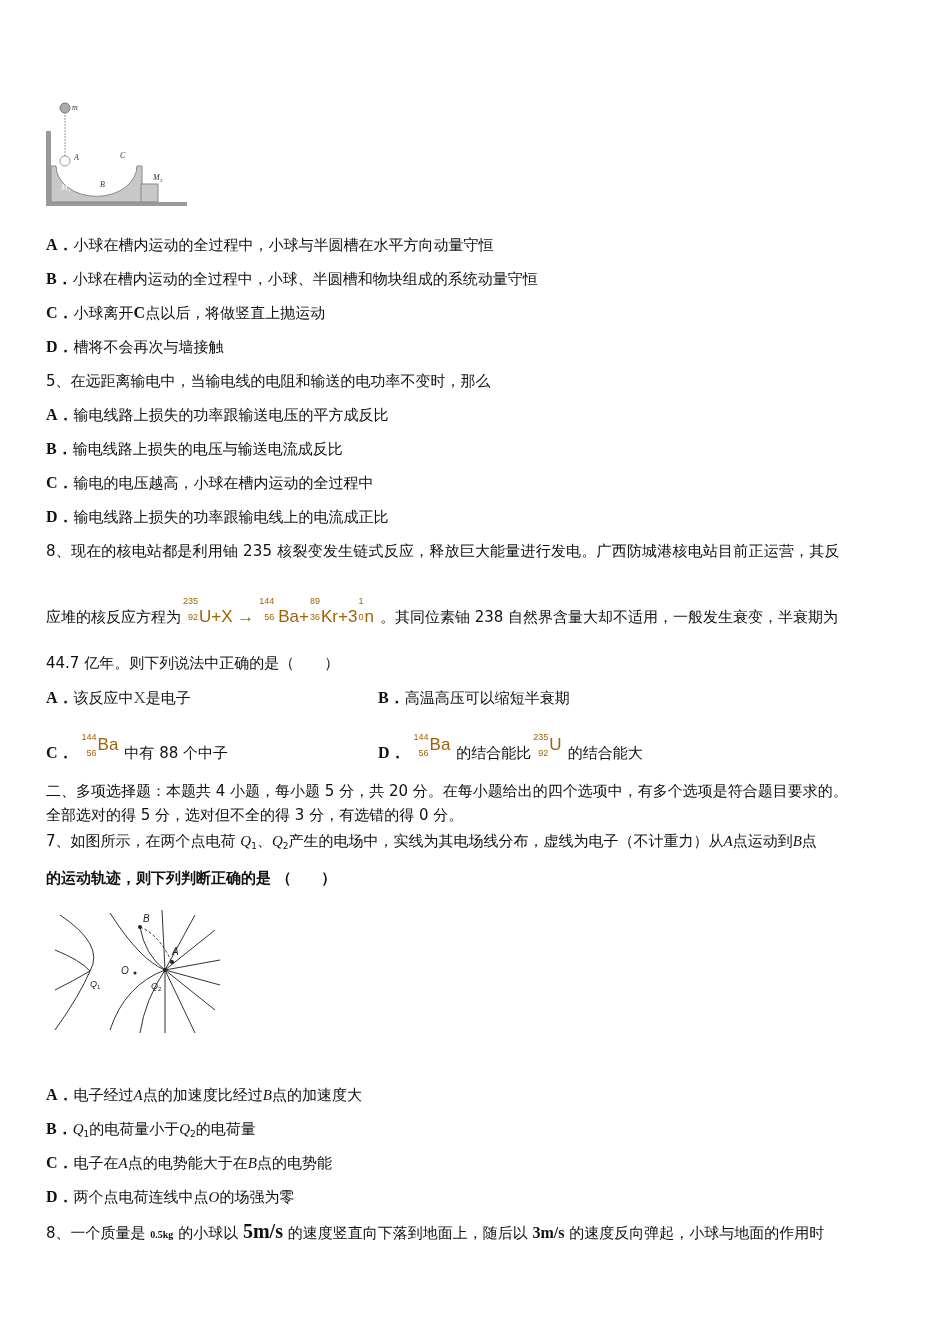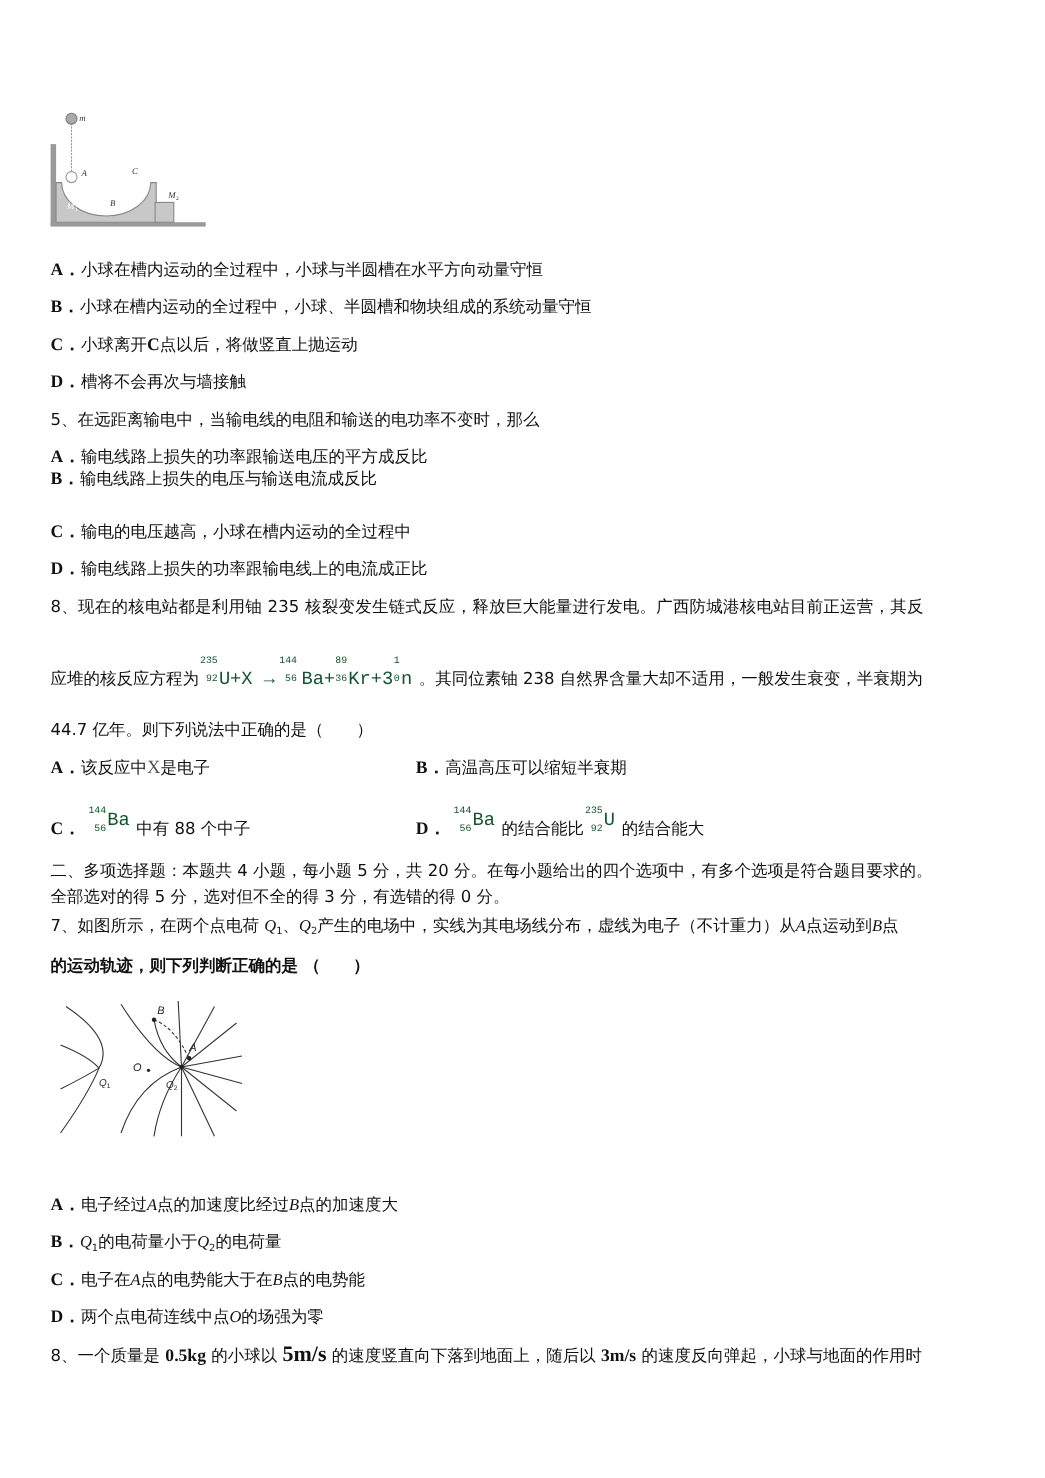--- a/index.html
+++ b/index.html
@@ -4,21 +4,21 @@
 <style>
   html, body { margin: 0; padding: 0; background: #ffffff; }
   body { width: 950px; height: 1344px; position: relative; overflow: hidden;
          font-family: "DejaVu Sans", "Liberation Sans", sans-serif; color: #111; }
   .line { position: absolute; left: 46px; font-size: 15px; line-height: 20px; white-space: nowrap; }
   .opt-letter { font-family: "Liberation Serif", serif; font-weight: bold; font-size: 16px; }
   .serif { font-family: "Liberation Serif", serif; }
   .bold { font-weight: bold; }
   .it { font-family: "Liberation Serif", serif; font-style: italic; }
   .sub { font-size: 9px; vertical-align: -3px; }
-  .nuc { display: inline-block; position: relative; font-family: Liberation Mono, monospace; color: #14532d; font-size: 17px; }
+  .nuc { display: inline-block; position: relative; font-family: Liberation Sans, sans-serif; color: #a16207; font-size: 17px; }
   .nuc .sc { display: inline-block; position: relative; width: 18px; height: 28px; vertical-align: -4px; }
   .nuc .sc .up { position: absolute; right: 1px; top: -2px; font-size: 9px; line-height: 10px; }
   .nuc .sc .dn { position: absolute; right: 1px; top: 14px; font-size: 9px; line-height: 10px; }
   .figure { position: absolute; }
 </style>
 </head>
 <body>
 
 <div class="figure" style="left:44px; top:98px; width:145px; height:110px;">
   <svg width="145" height="110" viewBox="0 0 145 110">
@@ -57,21 +57,21 @@
   <span class="opt-letter">C．</span><span>小球离开</span><span class="serif bold" style="font-size:16px;">C</span><span>点以后，将做竖直上抛运动</span>
 </div>
 <div class="line" style="top:337px;">
   <span class="opt-letter">D．</span><span>槽将不会再次与墙接触</span>
 </div>
 
 <div class="line" style="top:371px;">5、在远距离输电中，当输电线的电阻和输送的电功率不变时，那么</div>
 <div class="line" style="top:405px;text-align:right;">
   <span class="opt-letter">A．</span><span>输电线路上损失的功率跟输送电压的平方成反比</span>
 </div>
-<div class="line" style="top:425px;">
+<div class="line" style="top:439px;">
   <span class="opt-letter">B．</span><span>输电线路上损失的电压与输送电流成反比</span>
 </div>
 <div class="line" style="top:473px;">
   <span class="opt-letter">C．</span><span>输电的电压越高，小球在槽内运动的全过程中</span>
 </div>
 <div class="line" style="top:507px;">
   <span class="opt-letter">D．</span><span>输电线路上损失的功率跟输电线上的电流成正比</span>
 </div>
 
 <div class="line" style="top:541px; font-size:15px; letter-spacing:0.2px;">8、现在的核电站都是利用铀 235 核裂变发生链式反应，释放巨大能量进行发电。广西防城港核电站目前正运营，其反</div>
@@ -145,14 +145,14 @@
   <span class="opt-letter">B．</span><span class="it">Q</span><span class="sub">1</span><span>的电荷量小于</span><span class="it">Q</span><span class="sub">2</span><span>的电荷量</span>
 </div>
 <div class="line" style="top:1153px;">
   <span class="opt-letter">C．</span><span>电子在</span><span class="it">A</span><span>点的电势能大于在</span><span class="it">B</span><span>点的电势能</span>
 </div>
 <div class="line" style="top:1187px;">
   <span class="opt-letter">D．</span><span>两个点电荷连线中点</span><span class="it">O</span><span>的场强为零</span>
 </div>
 
 <div class="line" style="top:1221px;">
-  <span>8、一个质量是 </span><span class="serif bold" style="font-size:16px;margin-top:37px;">0.5kg</span><span> 的小球以 </span><span class="serif bold" style="font-size:20px;">5m/s</span><span> 的速度竖直向下落到地面上，随后以 </span><span class="serif bold" style="font-size:16px;">3m/s</span><span> 的速度反向弹起，小球与地面的作用时</span>
+  <span>8、一个质量是 </span><span class="serif bold" style="font-size:10px;margin-top:37px;">0.5kg</span><span> 的小球以 </span><span class="serif bold" style="font-size:20px;">5m/s</span><span> 的速度竖直向下落到地面上，随后以 </span><span class="serif bold" style="font-size:16px;">3m/s</span><span> 的速度反向弹起，小球与地面的作用时</span>
 </div>
 
 </body></html>

